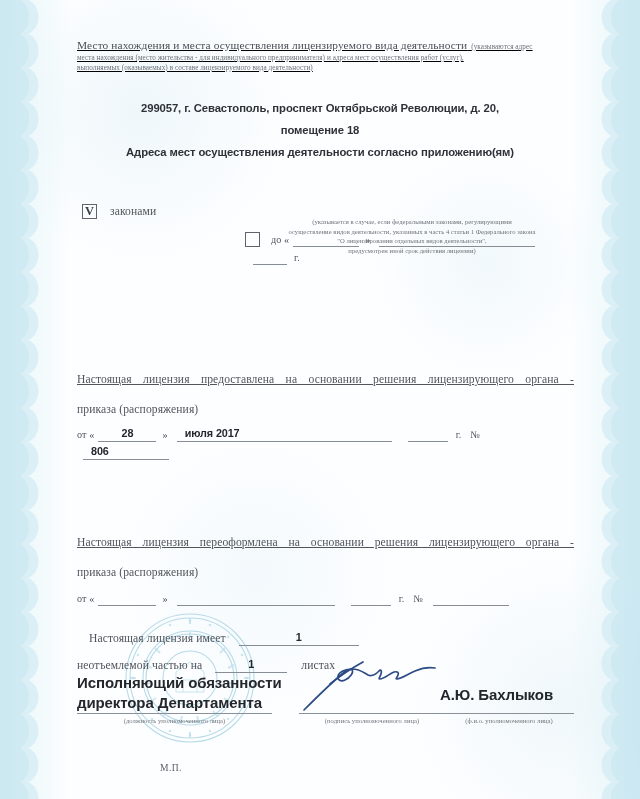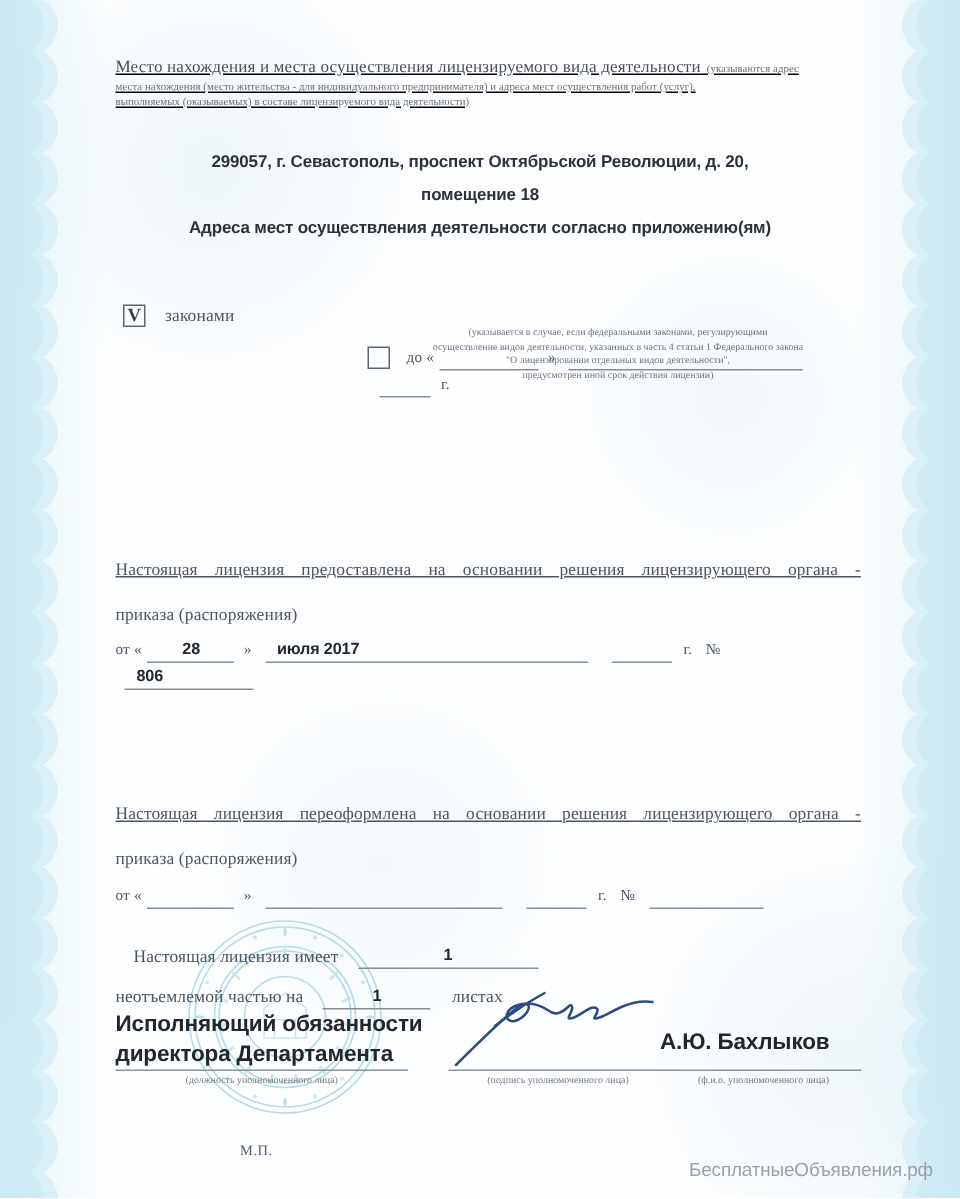--- a/index.html
+++ b/index.html
@@ -412,16 +412,15 @@
 
     <div class="blk" style="left:444px; top:713px; width:130px;">
       <div style="border-bottom:1px solid #8b9198; height:0;"></div>
       <div class="cap" style="margin-top:3px;">(ф.и.о. уполномоченного лица)</div>
     </div>
 
     <div class="blk" style="left:160px; top:757px;">
       <span class="mp">М.П.</span>
     </div>
 
-    <div class="watermark">БесплатныеОбъявления.рф</div>
 
   </div>
 </div>
 
 </body></html>

